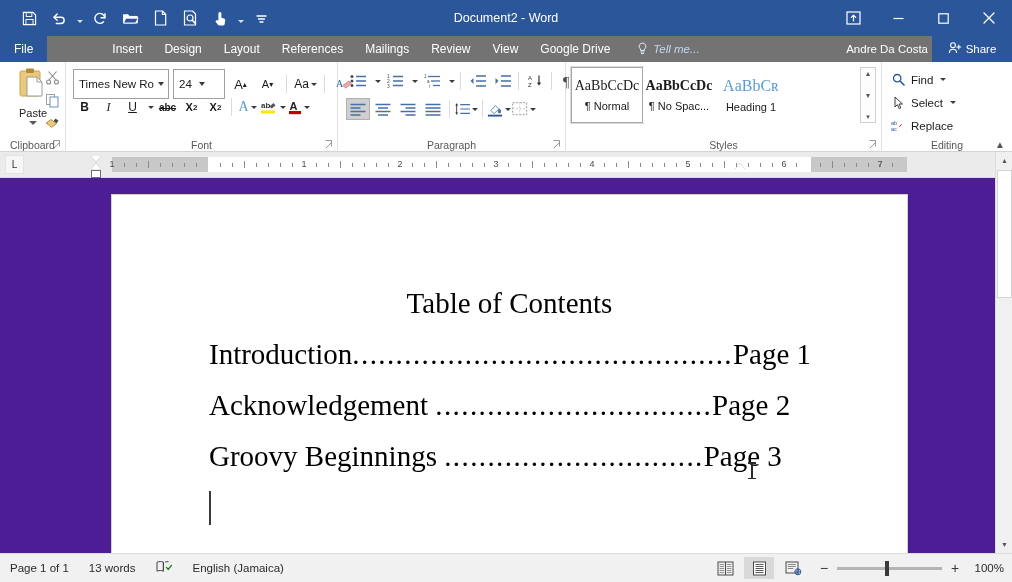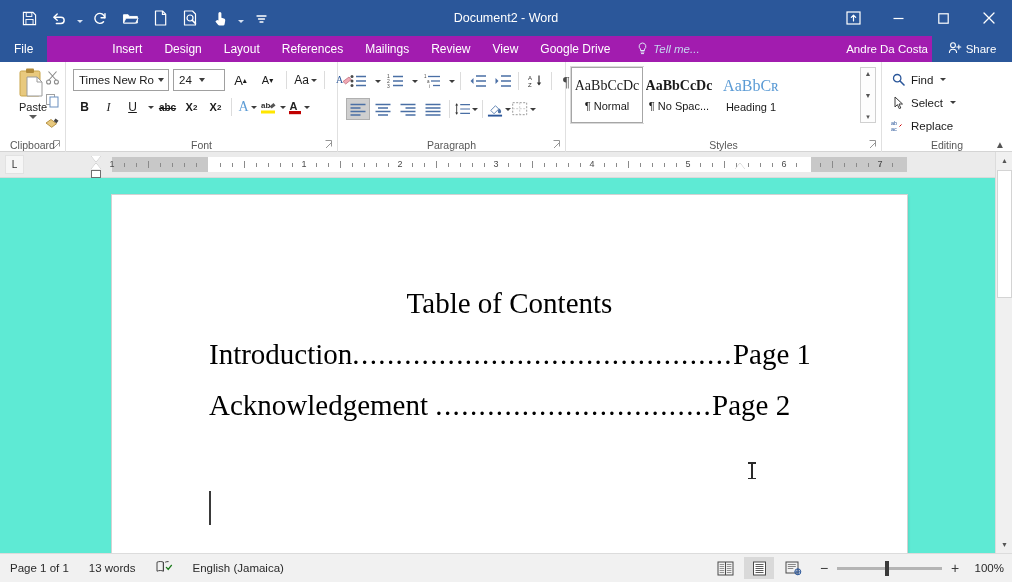--- a/index.html
+++ b/index.html
@@ -44,21 +44,21 @@
   }
   .wc {
     width: 45px; height: 36px; display: flex; align-items: center;
     justify-content: center; color: #ffffff;
   }
   .wc.close { width: 46px; }
 
   
   .tabstrip {
     position: absolute; left: 0; top: 36px; width: 1012px; height: 26px;
-    background: #a21caf;
+    background: #737373;
     display: flex; align-items: stretch;
   }
   .tab {
     display: flex; align-items: center; padding: 0 11px;
     color: #ffffff; font-size: 12px; white-space: nowrap;
   }
   .tab.file { background: #2b579a; padding: 0 14px; }
   .tab.active { background: #ffffff; color: #2b579a; margin-top: 40px; }
   .tellme {
     display: flex; align-items: center; gap: 5px;
@@ -95,40 +95,40 @@
     width: 9px; height: 9px; color: #8a8a8a; font-size: 9px; line-height: 9px;
   }
 
   
   .g-clipboard { left: 0; width: 66px; }
   .paste-big {
     position: absolute; left: 6px; top: 4px; width: 54px;
     display: flex; flex-direction: column; align-items: center;
   }
   .paste-icon { width: 34px; height: 34px; }
-  .paste-text { font-size: 11px; color: #222; margin-top: 1px; }
+  .paste-text { font-size: 11px; color: #222; margin-top: 7px; }
   .paste-arrow {
     width: 0; height: 0; margin-top: 2px;
     border-left: 4px solid transparent; border-right: 4px solid transparent;
     border-top: 4px solid #5a5a5a;
   }
   .clip-small { position: absolute; right: 1px; top: 5px; width: 22px; }
   .clip-small .mini {
     width: 20px; height: 20px; display: flex; align-items: center;
     justify-content: center; margin-bottom: 3px;
   }
 
   
   .g-font { left: 66px; width: 272px; }
   .fontrow1 {
     position: absolute; left: 7px; top: 7px;
     display: flex; align-items: center; gap: 4px;
   }
   .combo {
-    height: 22px; border: 1px solid #a0a0a0; background: #fff;
+    height: 30px; border: 1px solid #a0a0a0; background: #fff;
     display: flex; align-items: center; font-size: 11.5px; color: #1a1a1a;
   }
   .combo .cval { padding: 0 3px 0 5px; white-space: nowrap; overflow: hidden; }
   .combo .cdrop {
     width: 14px; height: 20px; display: flex; align-items: center;
     justify-content: center;
   }
   .combo .cdrop::after {
     content: ""; width: 0; height: 0;
     border-left: 3.5px solid transparent; border-right: 3.5px solid transparent;
@@ -254,21 +254,21 @@
   .vtick { position: absolute; left: 6px; width: 4px; height: 1px; background: #8a8a8a; }
   .vtick.major { left: 4px; width: 8px; }
   .vnum {
     position: absolute; left: 3px; font-size: 8px; color: #4a4a4a;
     transform: rotate(-90deg); transform-origin: left top;
   }
 
   
   .docarea {
     position: absolute; left: 0; top: 178px; width: 1012px; height: 375px;
-    background: #5eead4; overflow: hidden;
+    background: #4c1d95; overflow: hidden;
   }
   .page {
     position: absolute; left: 112px; top: 17px;
     width: 795px; height: 700px; background: #ffffff;
     box-shadow: 0 0 0 1px #d2d2d2, 1px 1px 3px rgba(0,0,0,0.14);
   }
   .doc-title {
     position: absolute; left: 0; width: 100%; top: 92px;
     text-align: center;
     font-family: "Liberation Serif", serif; font-size: 29px; color: #000;
@@ -914,20 +914,23 @@
       <div class="doc-title">Table of Contents</div>
 
       <div class="toc-line" style="top:143px">
         <span>Introduction</span><span class="lead">............................................</span><span>Page 1</span>
       </div>
 
       <div class="toc-line" style="top:194px">
         <span>Acknowledgement </span><span class="lead">................................</span><span>Page 2</span>
       </div>
 
+      <div class="toc-line" style="top:245px">
+        <span>Groovy Beginnings </span><span class="lead">..............................</span><span>Page 3</span>
+      </div>
 
       <div class="caret" style="top:296px"></div>
       <div class="mouse-cursor" style="left:636px;top:267px">
           <span></span>
         </div>
     </div>
   </div>
 
   <div class="vscroll">
     <div class="vs-arrow up">▲</div>

